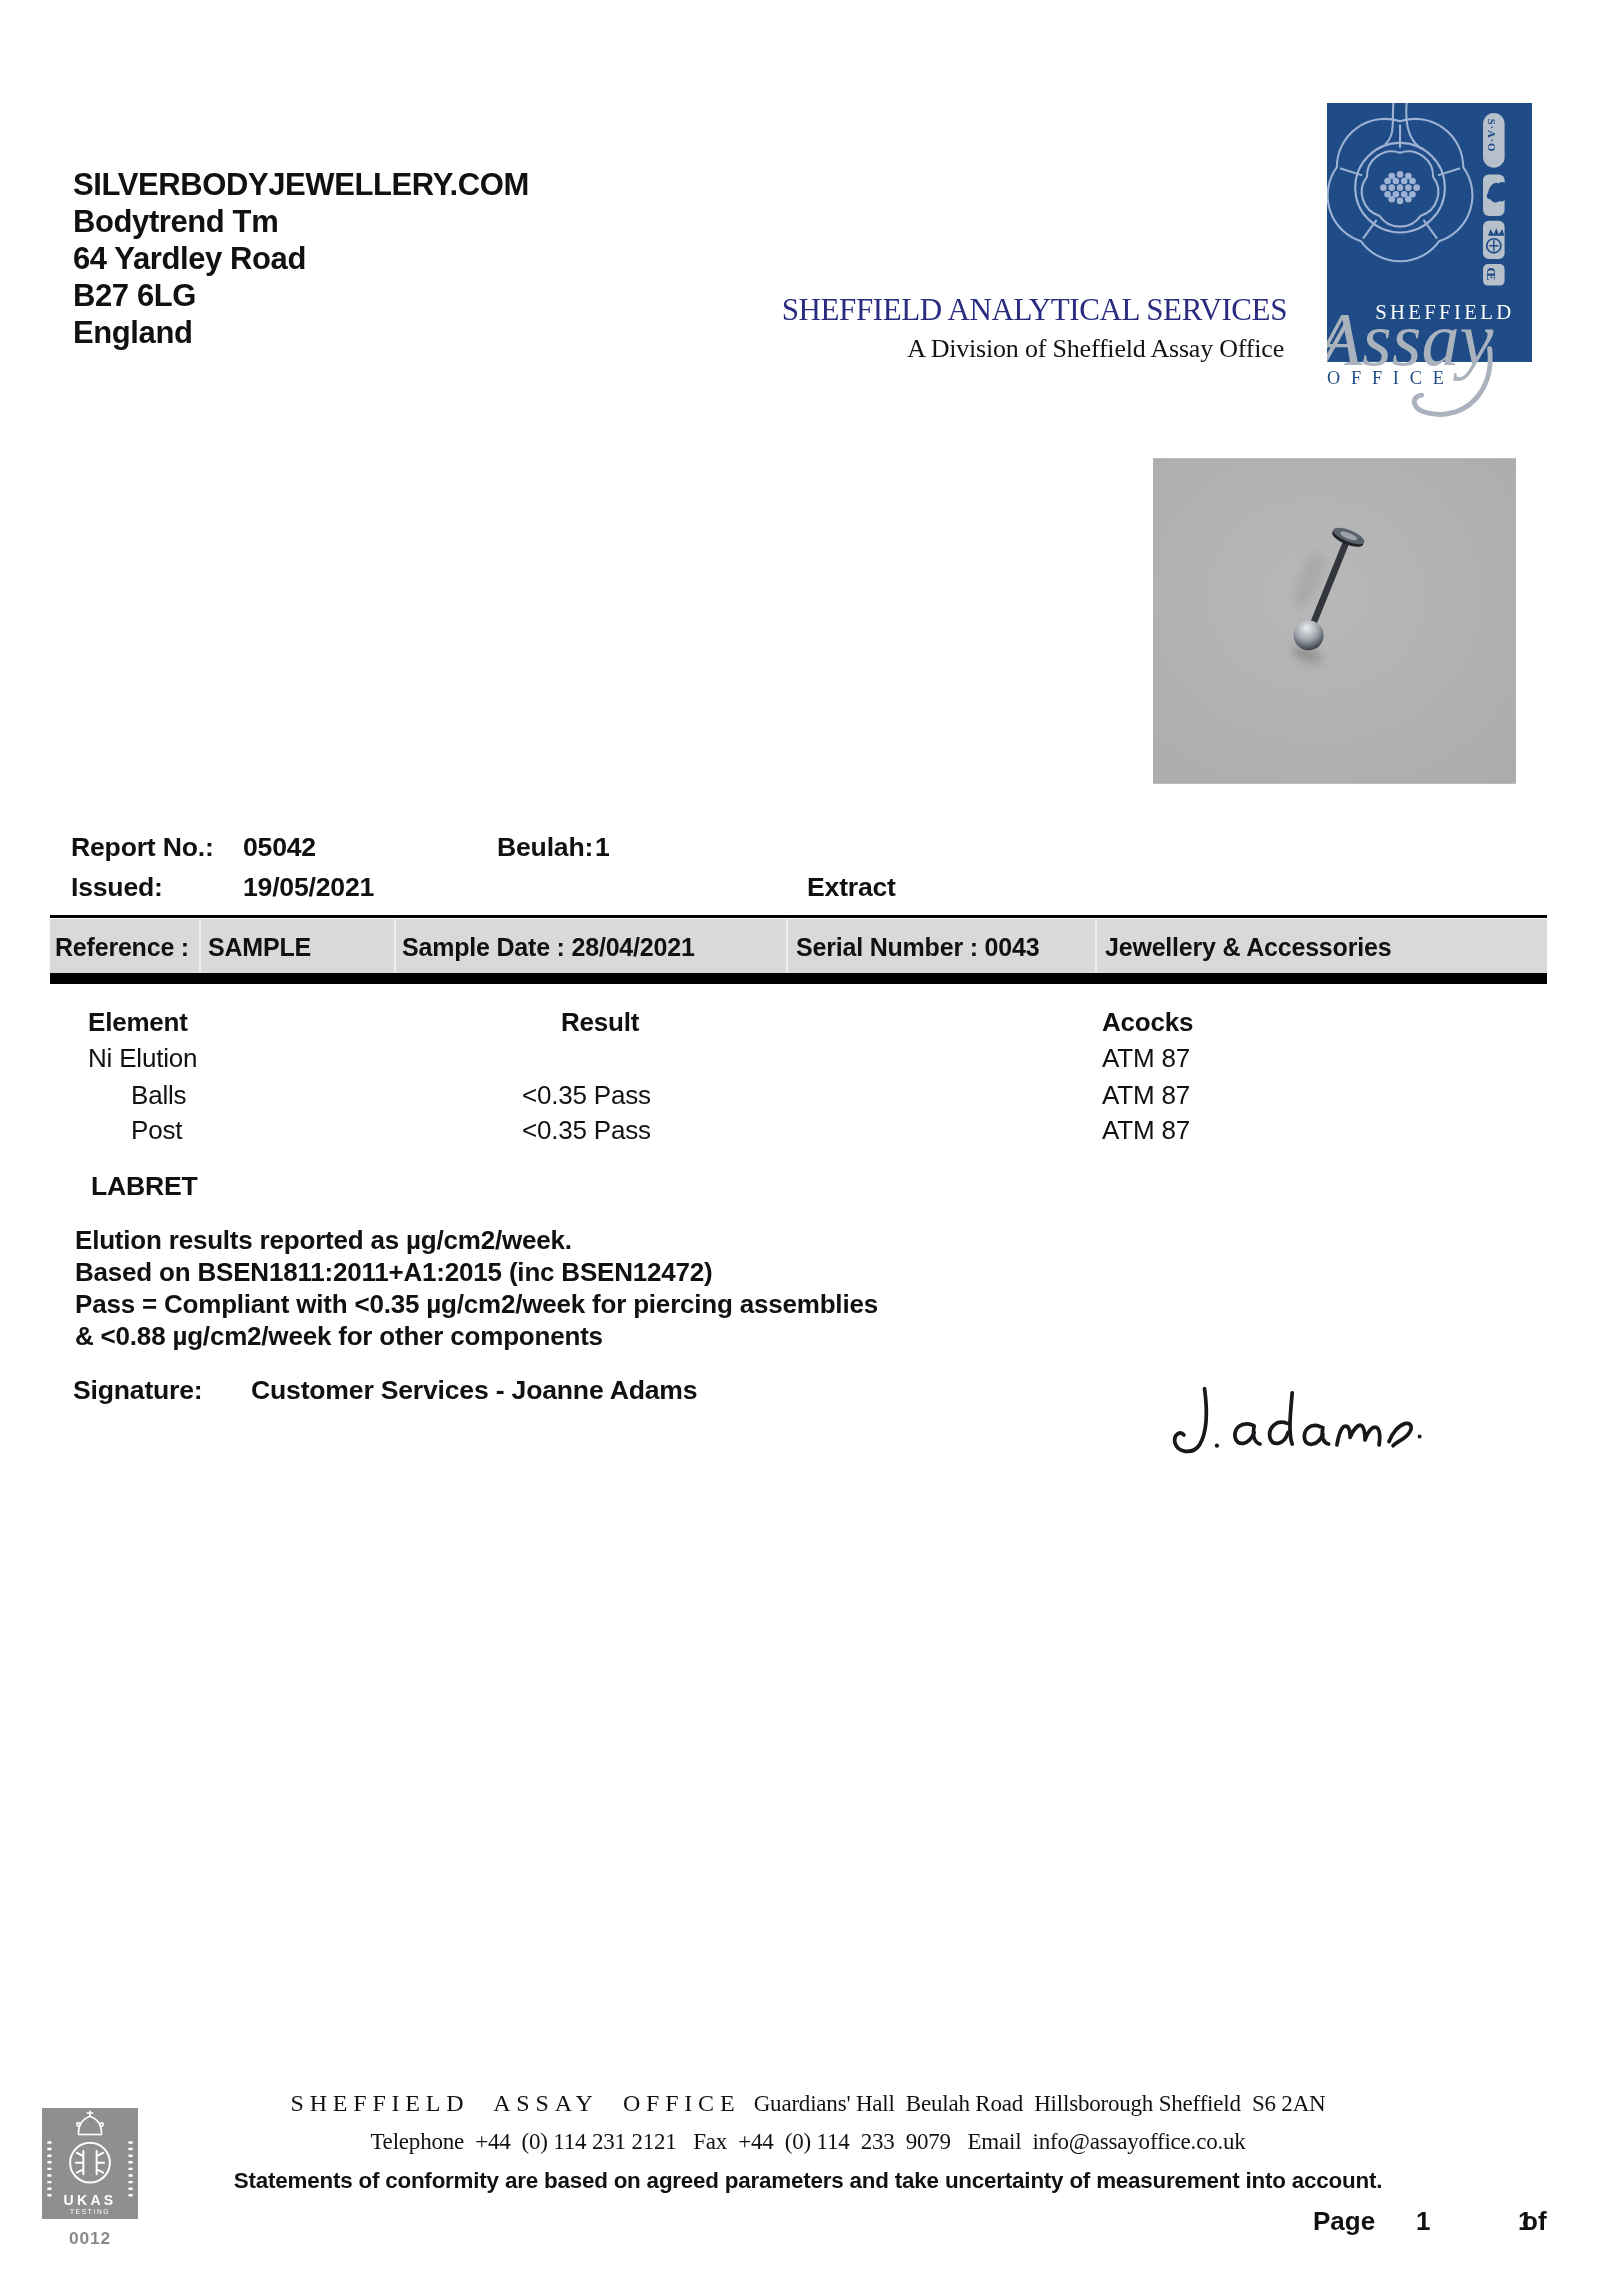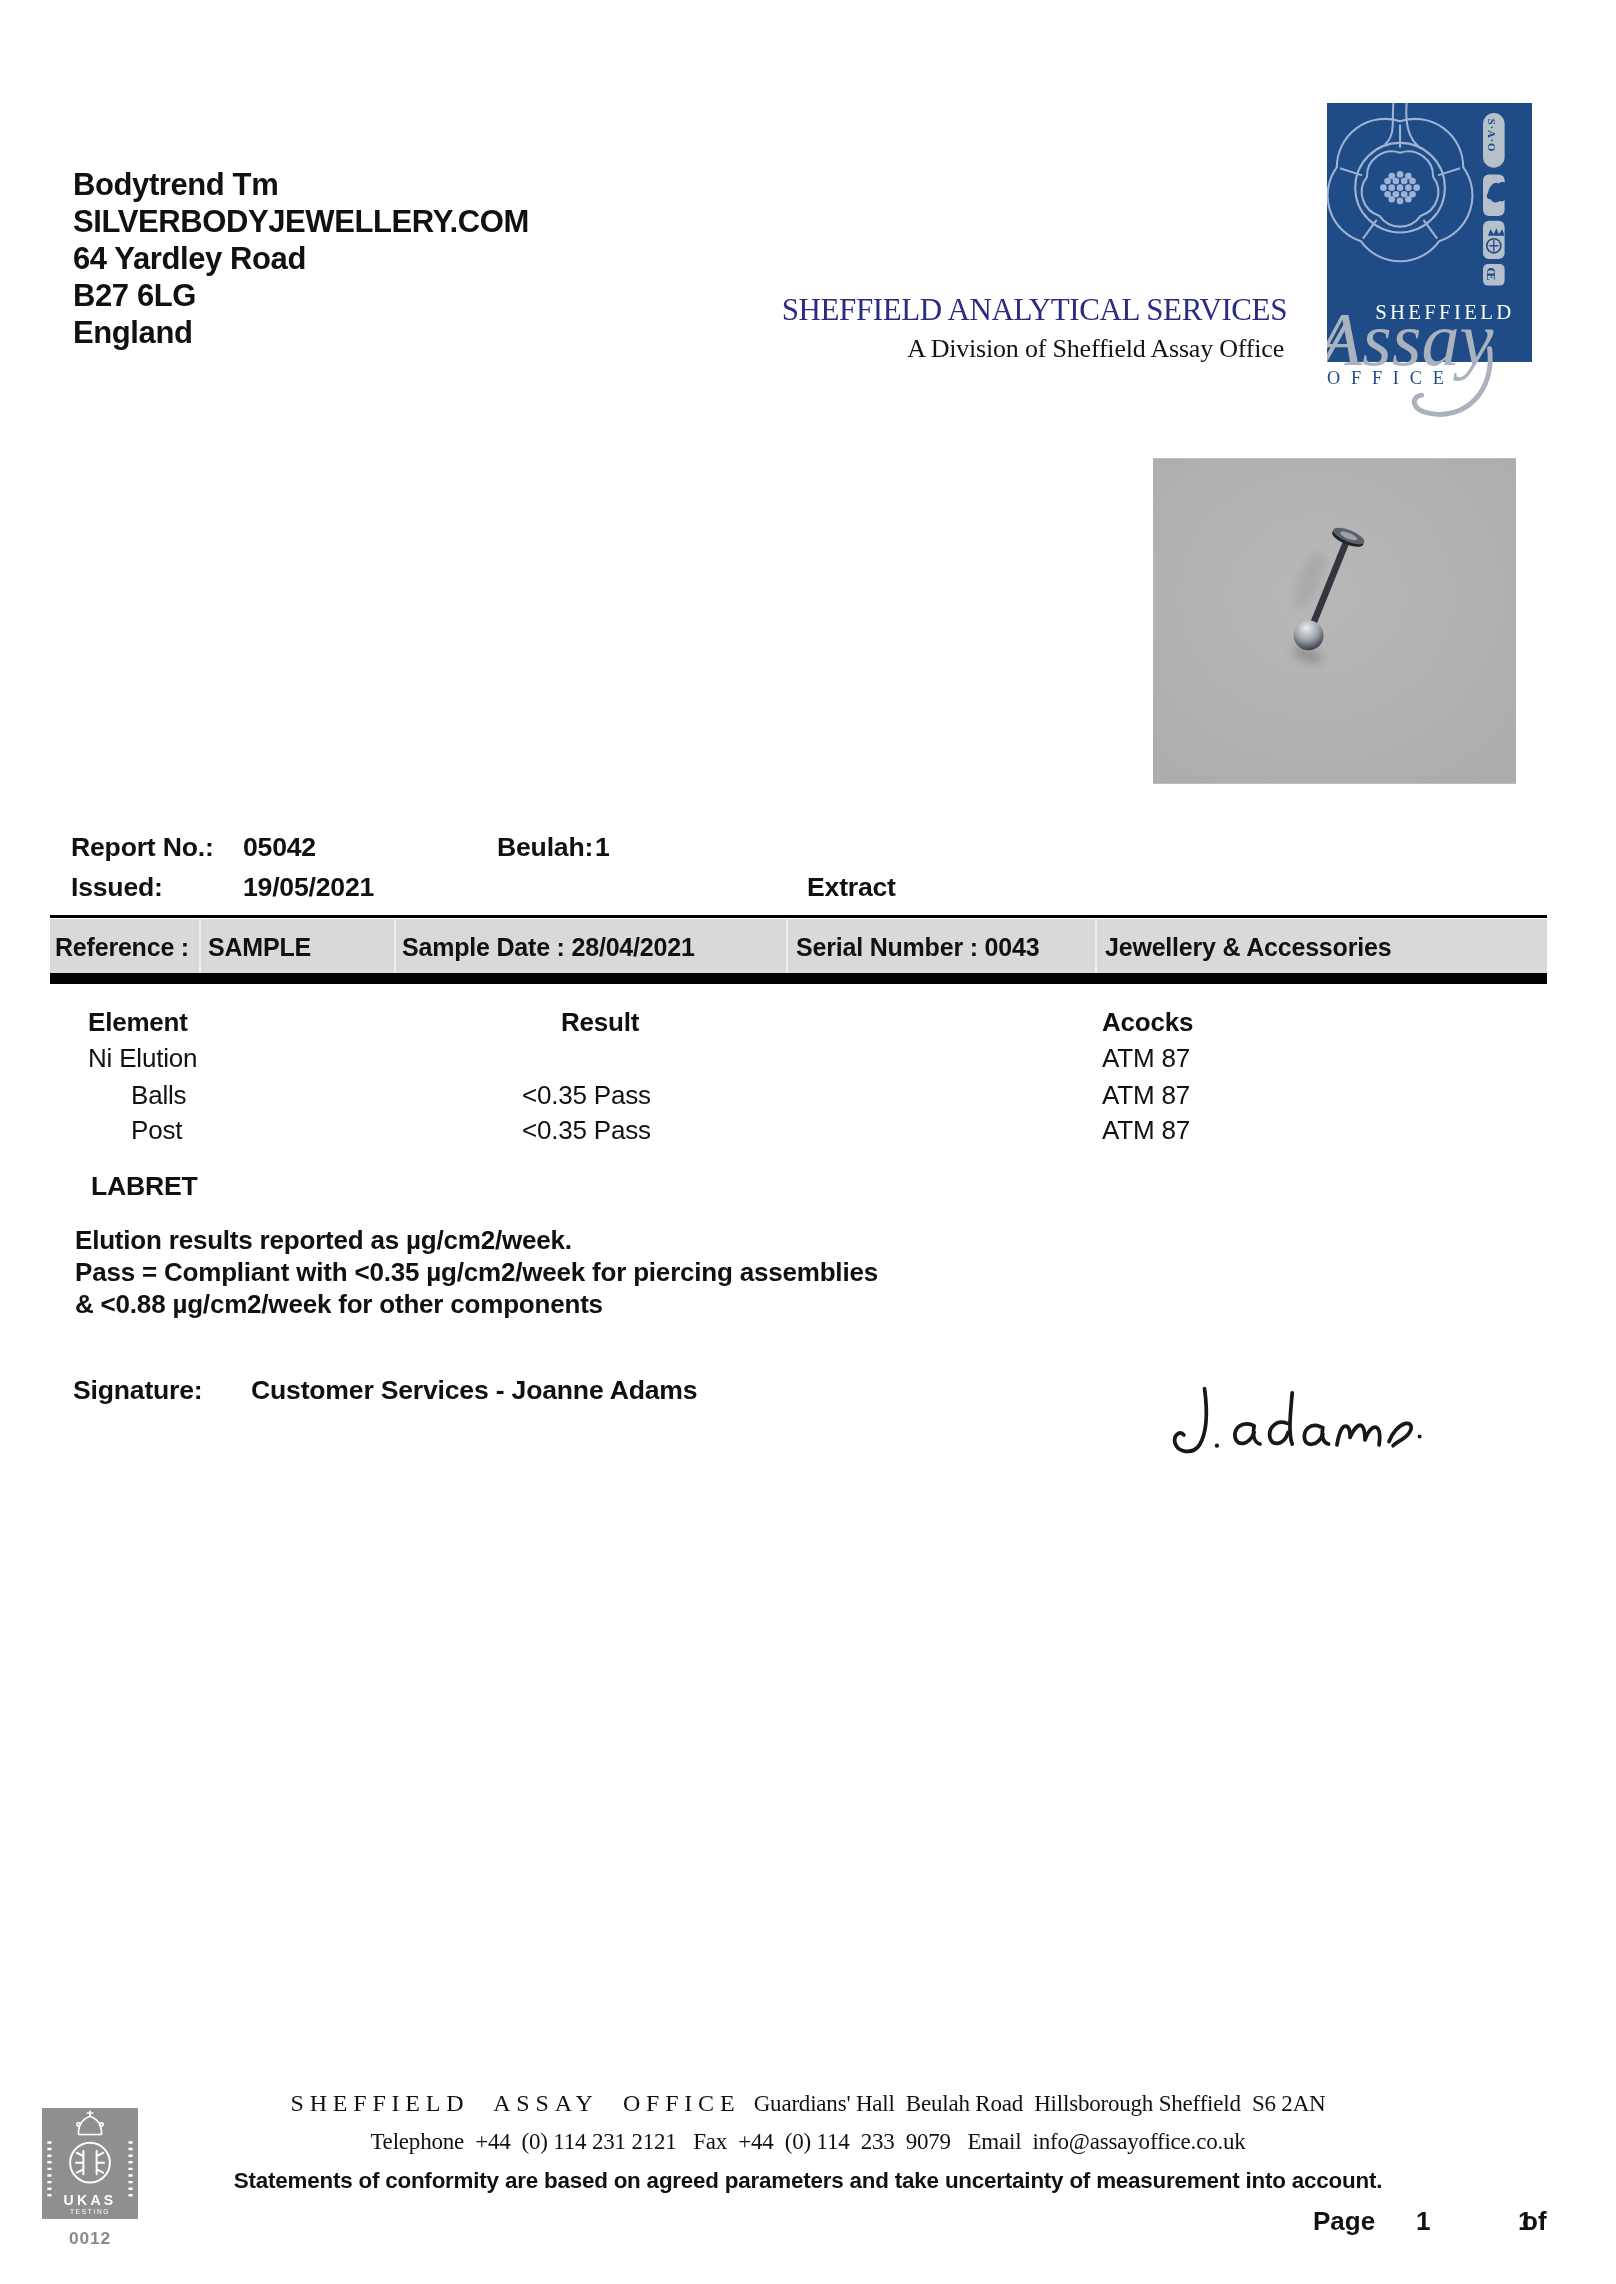--- a/index.html
+++ b/index.html
@@ -47,22 +47,22 @@
   .fl3{top:2168px;font-size:22.4px;font-weight:bold;letter-spacing:-0.2px;}
   .pg{font-size:26px;font-weight:bold;}
   .ukas-num{left:42px;top:2228px;width:96px;text-align:center;font-size:17.4px;font-weight:bold;color:#8a8a8a;letter-spacing:0.8px;}
 </style>
 </head>
 <body>
 
 <div class="page">
 
   <div class="abs address">
+    <div>SILVERBODYJEWELLERY.COM</div>
     <div>Bodytrend Tm</div>
-    <div>SILVERBODYJEWELLERY.COM</div>
     <div>64 Yardley Road</div>
     <div>B27 6LG</div>
     <div>England</div>
   </div>
 
   <div class="abs sas-title">SHEFFIELD ANALYTICAL SERVICES</div>
   <div class="abs sas-sub">A Division of Sheffield Assay Office</div>
 
   <div class="abs logo">
     <svg width="205" height="332" viewBox="0 0 247 400">
@@ -191,20 +191,21 @@
   <div>
     <span class="abs td" style="left:131px;top:1115px;">Post</span>
     <span class="abs td" style="left:522px;top:1115px;">&lt;0.35 Pass</span>
     <span class="abs td" style="left:1102px;top:1115px;">ATM 87</span>
   </div>
 
   <span class="abs group" style="left:91px;top:1171px;">LABRET</span>
 
   <div class="abs notes">
     <div>Elution results reported as µg/cm2/week.</div>
+    <div>Based on BSEN1811:2011+A1:2015 (inc BSEN12472)</div>
     <div>Pass = Compliant with &lt;0.35 µg/cm2/week for piercing assemblies</div>
     <div>&amp; &lt;0.88 µg/cm2/week for other components</div>
   </div>
 
   <span class="abs t32" style="left:73px;top:1375px;">Signature:</span>
   <span class="abs t32" style="left:251px;top:1375px;">Customer Services - Joanne Adams</span>
 
   <div class="abs" style="left:1161px;top:1382px;width:274px;height:91px;">
     <svg width="274" height="91" viewBox="0 0 330 110">
       <g stroke="#17171c" stroke-width="4.5" fill="none" stroke-linecap="round" stroke-linejoin="round">

